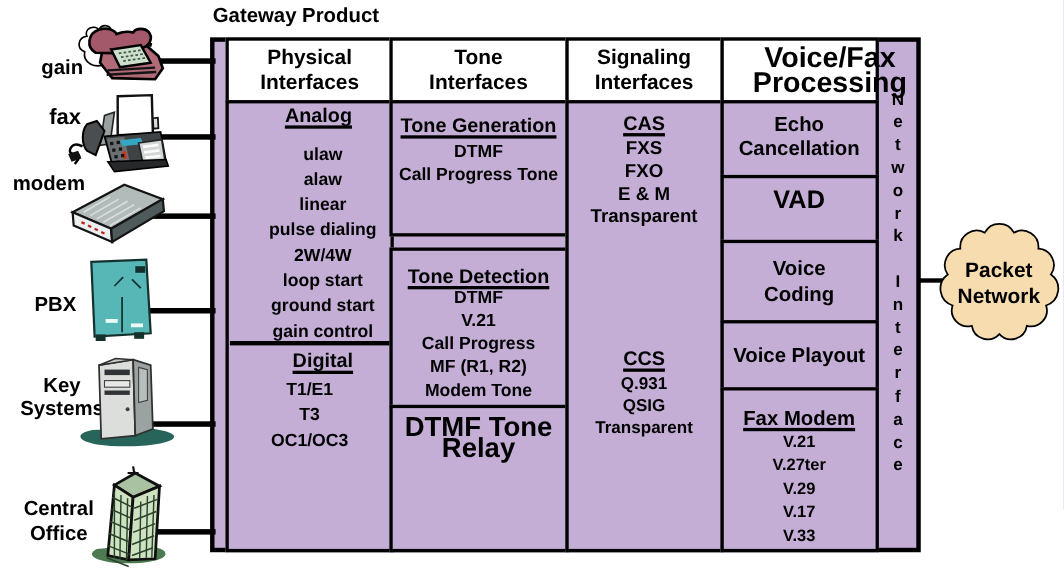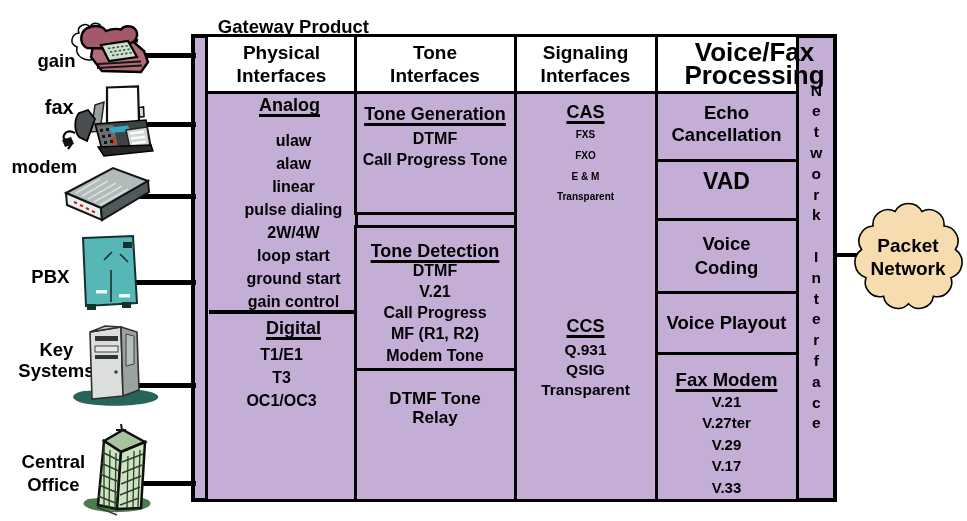--- a/index.html
+++ b/index.html
@@ -5,21 +5,21 @@
 body{width:967px;height:521px;position:relative;background:#fff;overflow:hidden;
  font-family:"Liberation Sans",sans-serif;font-weight:bold;color:#000}
 .abs{position:absolute}
 .box{position:absolute;border:3.5px solid #000;box-sizing:border-box;background:#c4aed6}
 .white{background:#fff}
 .txt{position:absolute;text-align:center;white-space:nowrap}
 .u{text-decoration:underline;text-decoration-thickness:2.6px;text-underline-offset:3px;text-decoration-skip-ink:none}
 .line{position:absolute;height:4px;background:#000}
 </style></head>
 <body>
-<div class="txt" style="left:169px;top:16px;width:200px;text-align:right;font-size:18.5px;line-height:22px">Gateway Product</div>
+<div class="txt" style="left:169px;top:3px;width:200px;text-align:center;font-size:18.5px;line-height:22px">Gateway Product</div>
 
 <div class="box" style="left:191px;top:34px;width:646px;height:468px;border-width:4px"></div>
 
 <div class="box white" style="left:205px;top:34px;width:152.5px;height:60px"></div>
 <div class="box white" style="left:354px;top:34px;width:163px;height:60px"></div>
 <div class="box white" style="left:513.5px;top:34px;width:144.5px;height:60px"></div>
 <div class="box white" style="left:654.5px;top:34px;width:144.5px;height:60px"></div>
 
 <div class="box" style="left:205px;top:90.5px;width:152.5px;height:411.5px"></div>
 <div class="abs" style="left:209px;top:310px;width:146px;height:4px;background:#000"></div>
@@ -43,24 +43,24 @@
 
 <div class="txt" style="left:207.5px;top:95px;width:164px;font-size:18px;line-height:20px"><span class="u">Analog</span></div>
 <div class="txt" style="left:207.5px;top:128.7px;width:172px;font-size:16px;line-height:23px">ulaw<br>alaw<br>linear<br>pulse dialing<br>2W/4W<br>loop start<br>ground start<br>gain control</div>
 <div class="txt" style="left:207.5px;top:317.5px;width:172px;font-size:18px;line-height:20px"><span class="u">Digital</span></div>
 <div class="txt" style="left:207.5px;top:343px;width:148px;font-size:16px;line-height:23px">T1/E1<br>T3<br>OC1/OC3</div>
 
 <div class="txt" style="left:355px;top:103.5px;width:160px;font-size:18px;line-height:20px"><span class="u">Tone Generation</span></div>
 <div class="txt" style="left:355px;top:127.7px;width:160px;font-size:16px;line-height:21px">DTMF<br>Call Progress Tone</div>
 <div class="txt" style="left:355px;top:241px;width:160px;font-size:18px;line-height:20px"><span class="u">Tone Detection</span></div>
 <div class="txt" style="left:355px;top:259.8px;width:160px;font-size:16px;line-height:21.2px">DTMF<br>V.21<br>Call Progress<br>MF (R1, R2)<br>Modem Tone</div>
-<div class="txt" style="left:355px;top:389px;width:160px;font-size:17px;line-height:19px">DTMF Tone<br>Relay</div>
+<div class="txt" style="left:355px;top:379px;width:160px;font-size:25px;line-height:19px">DTMF Tone<br>Relay</div>
 
 <div class="txt" style="left:515px;top:102px;width:141px;font-size:18px;line-height:20px"><span class="u">CAS</span></div>
-<div class="txt" style="left:515px;top:125px;width:141px;font-size:10px;line-height:20.8px">FXS<br>FXO<br>E &amp; M<br>Transparent</div>
+<div class="txt" style="left:515px;top:125px;width:141px;font-size:17px;line-height:20.8px">FXS<br>FXO<br>E &amp; M<br>Transparent</div>
 <div class="txt" style="left:515px;top:316.4px;width:141px;font-size:18px;line-height:20px"><span class="u">CCS</span></div>
 <div class="txt" style="left:515px;top:340.3px;width:141px;font-size:15.5px;line-height:19.9px">Q.931<br>QSIG<br>Transparent</div>
 
 <div class="txt" style="left:656px;top:101.9px;width:141px;font-size:18.5px;line-height:22.3px">Echo<br>Cancellation</div>
 <div class="txt" style="left:656px;top:170px;width:141px;font-size:23px;line-height:22.3px">VAD</div>
 <div class="txt" style="left:656px;top:231.8px;width:141px;font-size:18.5px;line-height:24.5px">Voice<br>Coding</div>
 <div class="txt" style="left:656px;top:312.4px;width:141px;font-size:18.5px;line-height:22.3px">Voice Playout</div>
 <div class="txt" style="left:656px;top:370px;width:141px;font-size:18.5px;line-height:19px"><span class="u">Fax Modem</span></div>
 <div class="txt" style="left:656px;top:390.9px;width:141px;font-size:15px;line-height:21.5px">V.21<br>V.27ter<br>V.29<br>V.17<br>V.33</div>
 

